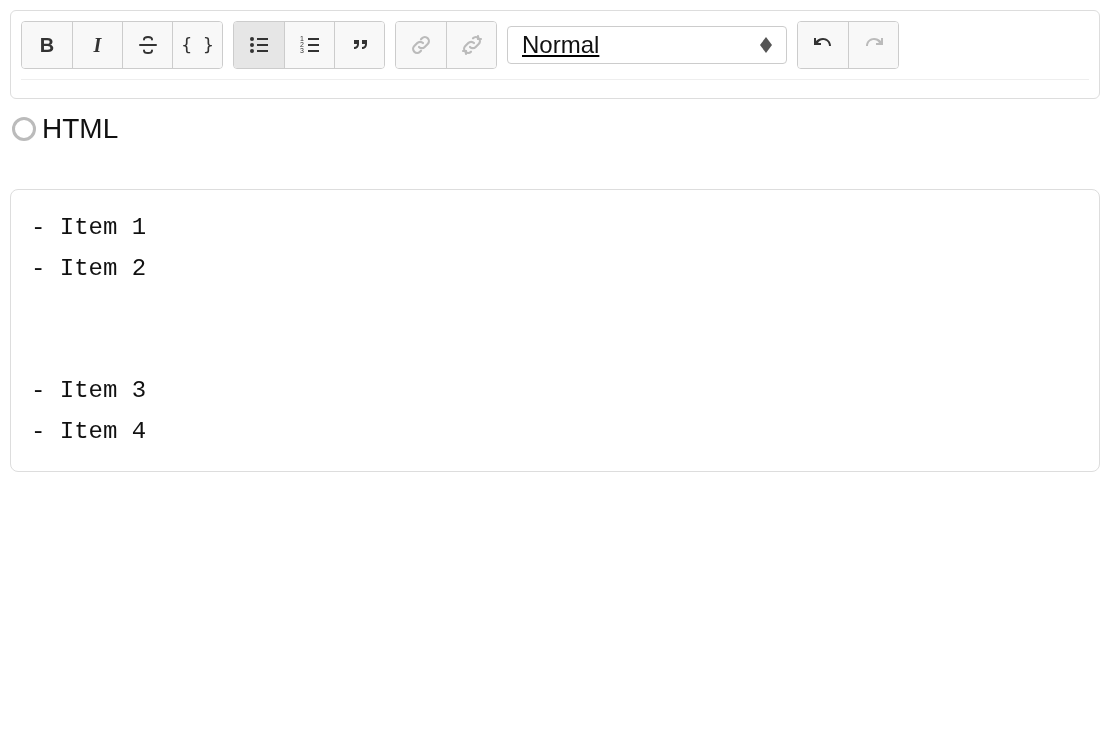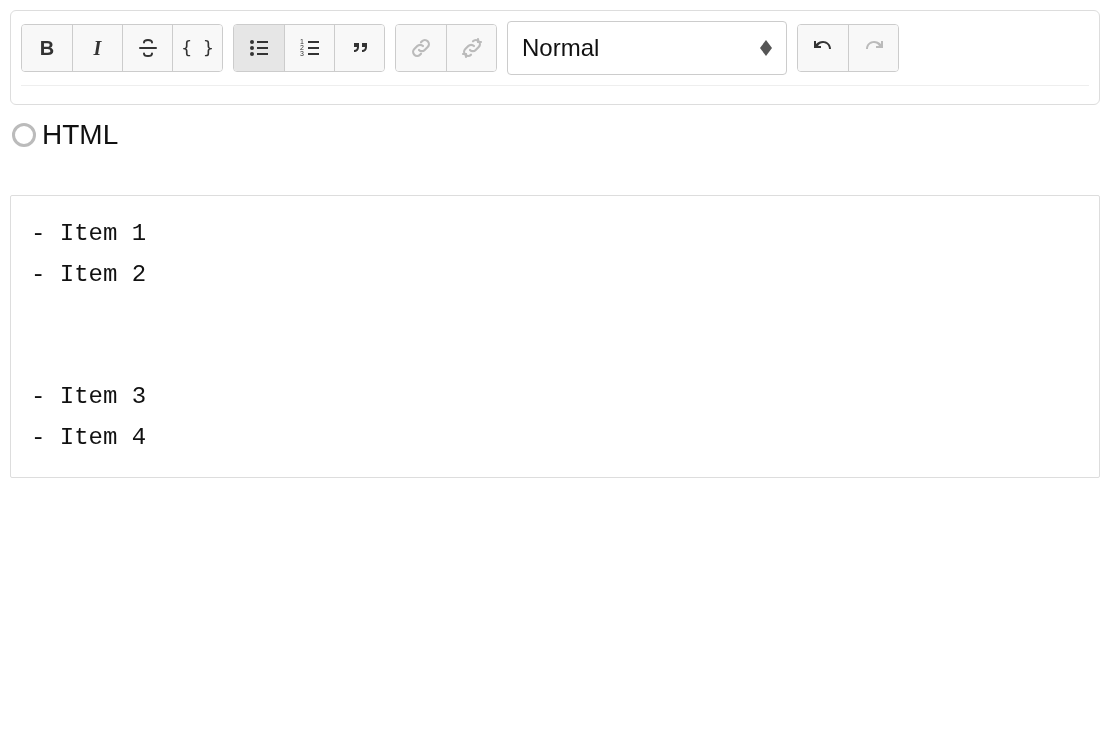--- a/index.html
+++ b/index.html
@@ -52,26 +52,27 @@
   .btn:first-child { border-left: none; }
   .btn.active { background: #e6e6e6; }
   .btn.disabled { color: #aaa; }
   .btn svg { display: block; }
 
   .select-wrap {
     position: relative;
     border: 1px solid #ccc;
     border-radius: 4px;
     background: #fff;
-    height: 54px;
+    height: 38px;
     width: 280px;
     display: flex;
     align-items: center;
     padding: 0 14px;
     cursor: pointer;
+    text-decoration: underline;
   }
   .select-label {
     font-size: 24px;
     color: #111;
     flex: 1;
   }
   .select-arrows {
     display: flex;
     flex-direction: column;
     line-height: 0;
@@ -125,21 +126,21 @@
     content: "";
     width: 8px;
     height: 8px;
     border-radius: 50%;
     background: #fff;
   }
   .radio span.label { color: #111; }
 
   .output-panel {
     border: 1px solid #ddd;
-    border-radius: 2px;
+    border-radius: 8px;
     padding: 18px 20px;
     min-height: 270px;
     margin-top: 44px;
   }
   .output {
     font-family: "SFMono-Regular", Menlo, Consolas, "Liberation Mono", monospace;
     font-size: 24px;
     line-height: 1.7;
     color: #111;
     white-space: pre;

